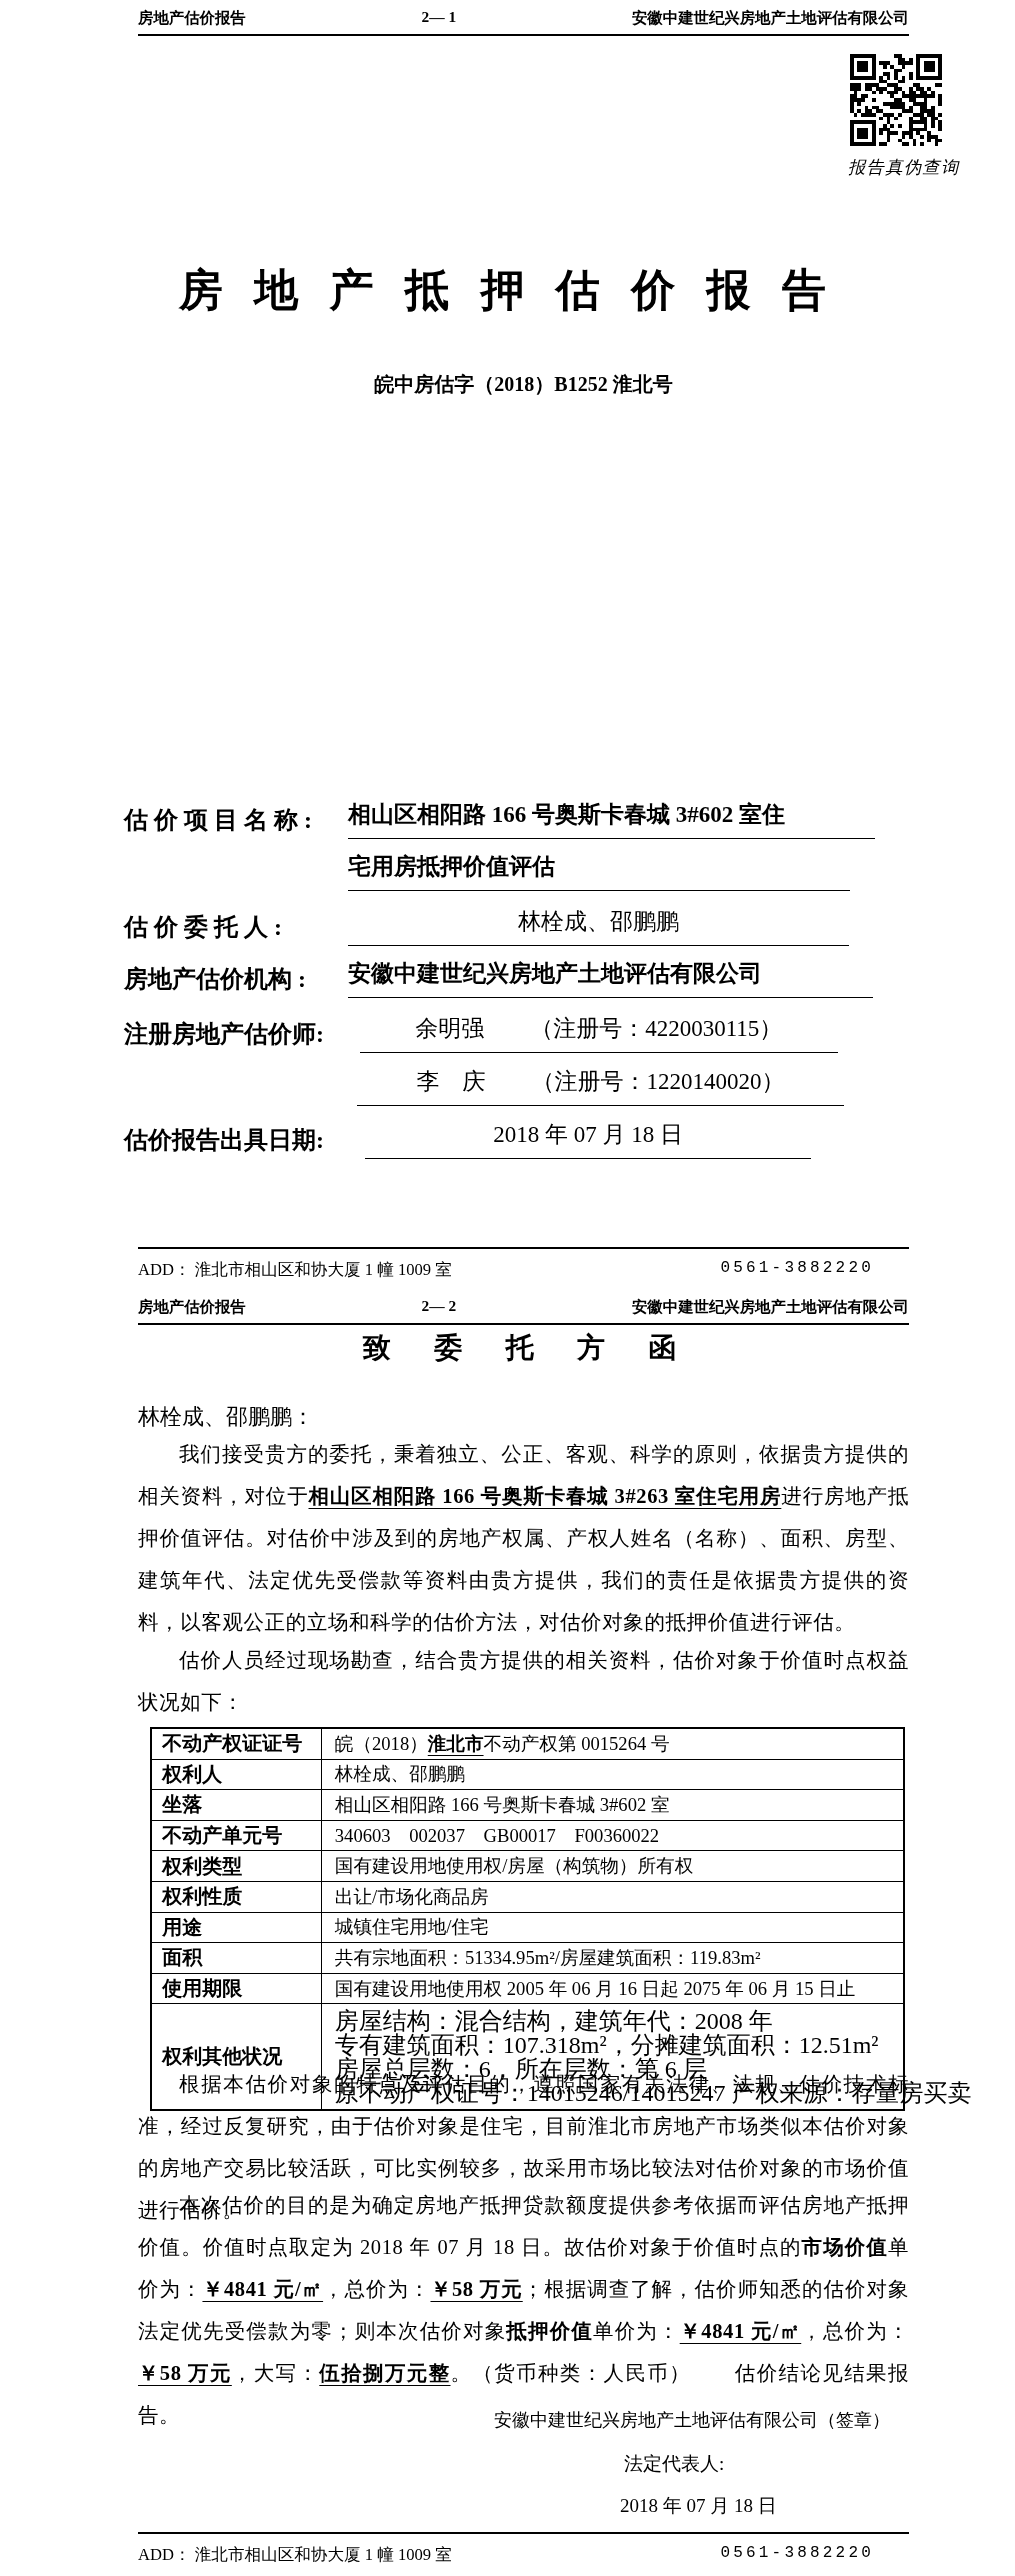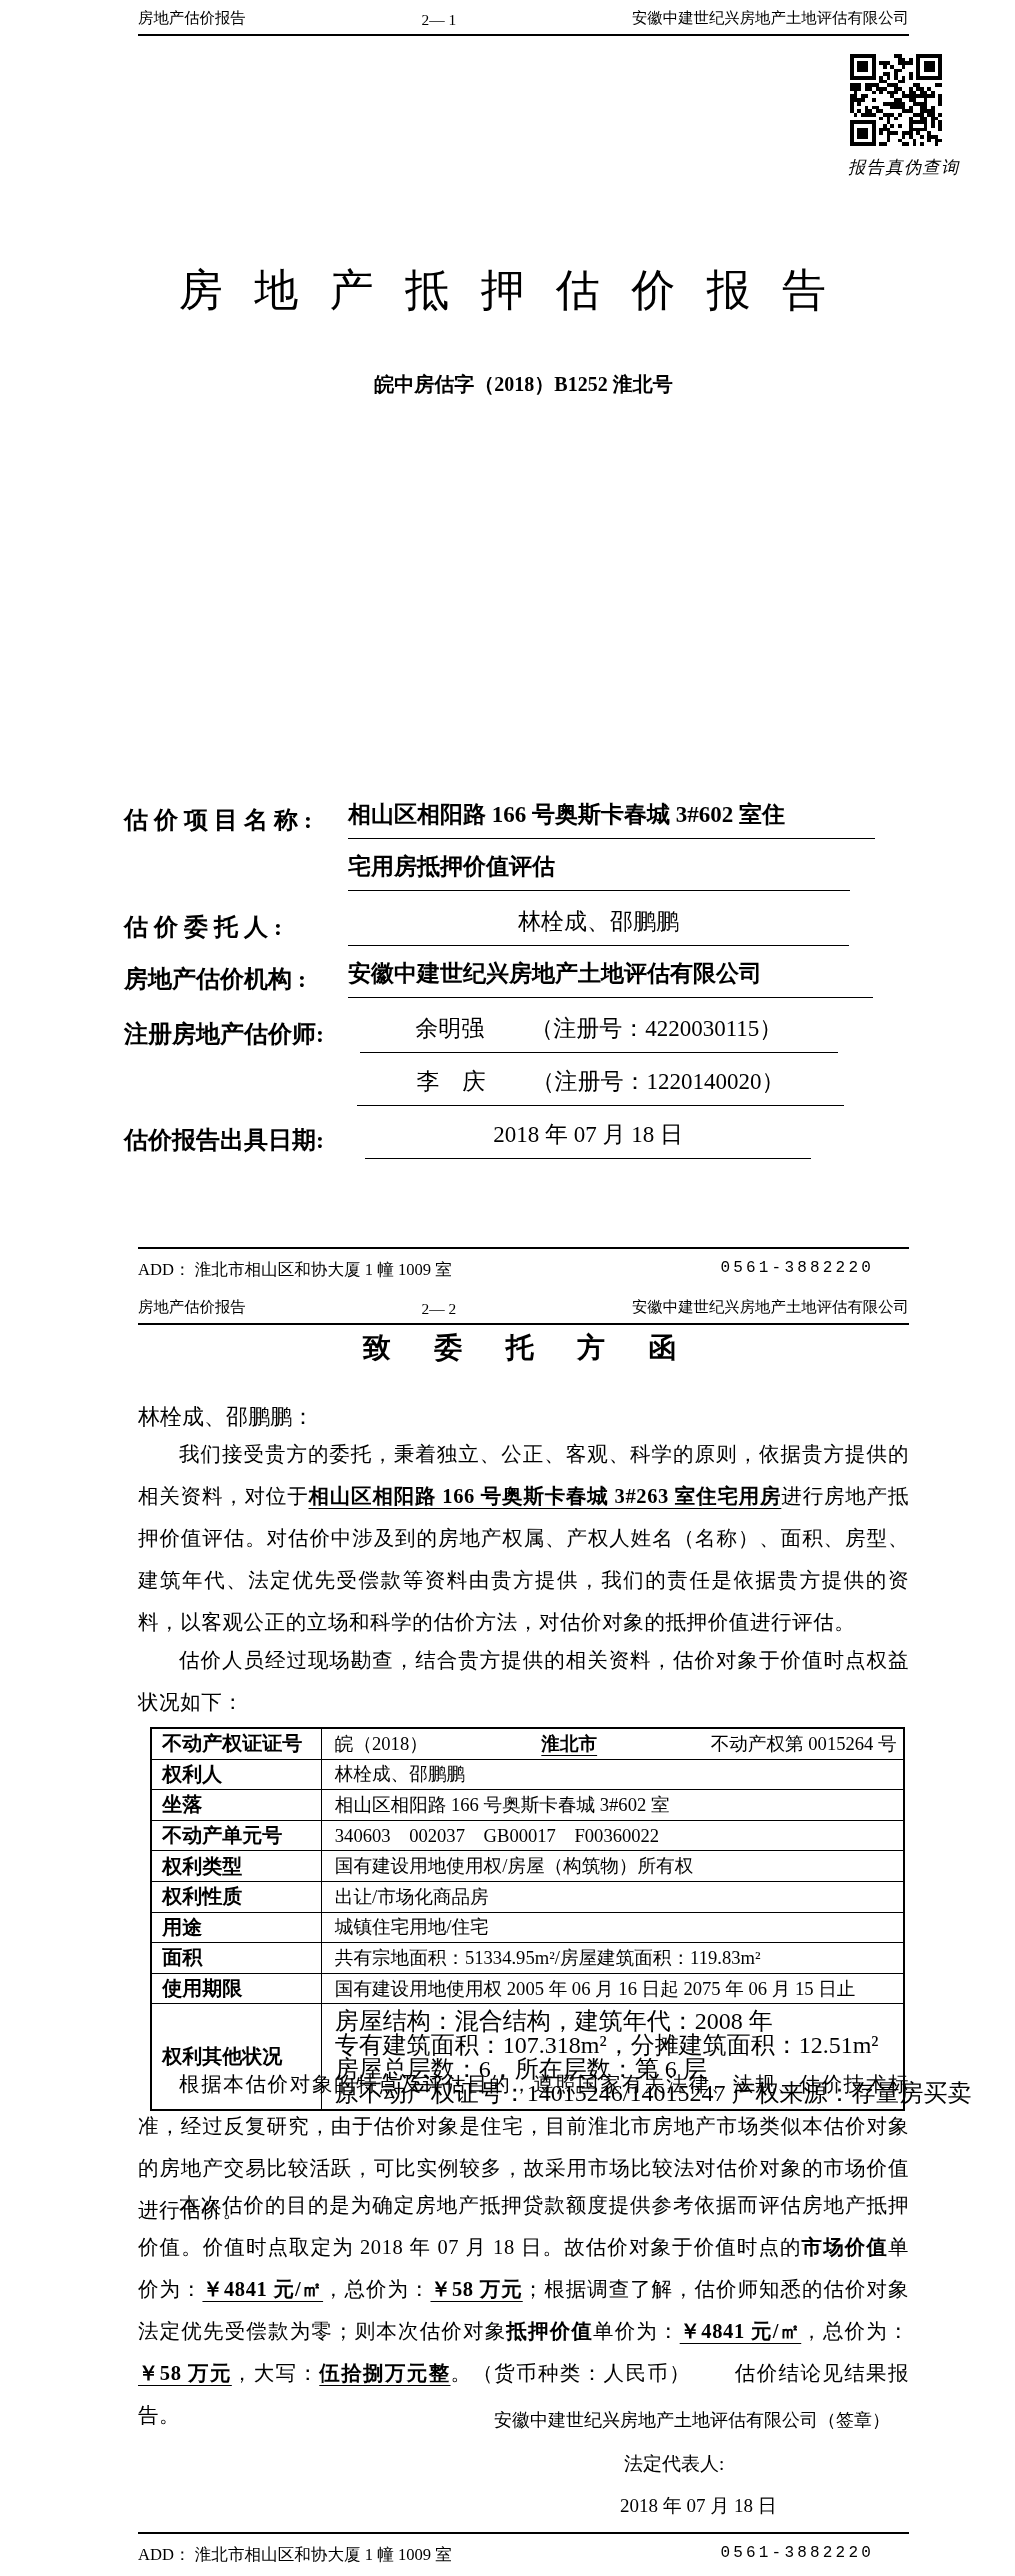--- a/index.html
+++ b/index.html
@@ -4,38 +4,38 @@
 <style>
   html,body { margin:0; padding:0; background:#ffffff; }
   .sheet {
     position:relative; width:1016px; height:2576px; background:#ffffff;
     color:#000; font-family:"Liberation Serif","DejaVu Serif",serif;
     overflow:hidden;
   }
   
   .hdr {
     position:absolute; left:138px; width:771px;
-    display:flex; justify-content:space-between; align-items:flex-end;
-    font-size:15.4px; padding-bottom:5.1px; border-bottom:2.6px solid #000;
+    display:flex; justify-content:space-between; align-items:flex-start;
+    font-size:15.4px; padding-bottom:5.1px; border-bottom:2.6px solid #000;font-weight:bold;
   }
   .hdr span { white-space:nowrap; }
   .hdr .c { flex:1; text-align:center; }
   .ftr {
     position:absolute; left:138px; width:771px;
     display:flex; justify-content:space-between; align-items:flex-start;
     border-top:2.6px solid #000; padding-top:10.2px; font-size:16.6px;
   }
   .ftr .phone { letter-spacing:3.2px; margin-right:35px; font-family:"Liberation Mono","DejaVu Sans Mono",monospace; font-size:16px; }
   
   .qr-block { position:absolute; top:54px; left:848px; width:96px; text-align:center;font-style:italic; }
   .qr-block svg { display:block; margin:0 auto; }
   .qr-caption { margin-top:9px; font-size:17.3px; letter-spacing:1.3px; white-space:nowrap; }
   .main-title {
     position:absolute; top:261px; left:122px; width:771px; text-align:center;
-    font-size:44px; font-weight:normal; letter-spacing:10.2px; white-space:nowrap;
+    font-size:44px; font-weight:bold; letter-spacing:10.2px; white-space:nowrap;
   }
   .doc-number {
     position:absolute; top:371px; left:138px; width:771px; text-align:center;
     font-size:20px; font-weight:bold;
   }
   .f-row {
     position:absolute; left:124px; width:771px; height:31px;
     display:flex; align-items:flex-end;
   }
   .f-label {
@@ -81,21 +81,21 @@
   }
   .prop-row { display:flex; border-bottom:1.9px solid #000; min-height:24px; align-items:stretch; }
   .prop-row:last-child { border-bottom:none; }
   .prop-label {
     width:170px; flex:0 0 170px; box-sizing:border-box; border-right:1.9px solid #000;
     font-weight:bold; font-size:20px; padding:1.3px 3.8px 1.3px 10.2px;
     display:flex; align-items:center; white-space:nowrap;
   }
   .prop-value {
     flex:1; font-size:18.6px; padding:1.3px 6.4px 1.3px 12.8px;
-    display:flex; align-items:center; white-space:nowrap;justify-content:space-between;
+    display:flex; align-items:center; white-space:nowrap;
   }
   .prop-value-multi { flex:1; font-size:24px; padding:5.1px 6.4px 3.8px 12.8px; display:block; }
   .prop-value-multi div { line-height:24px; white-space:nowrap; }
   
   .sig-company { position:absolute; top:2408px; left:138px; width:752px; text-align:right; font-size:18px; white-space:nowrap; }
   .sig-rep  { position:absolute; top:2451px; left:624px; font-size:19px; white-space:nowrap; }
   .sig-date { position:absolute; top:2493px; left:620px; font-size:19px; white-space:nowrap; }
   #hdr1 { top:7.7px; }
   #hdr2 { top:1297px; }
   #ftr1 { top:1247px; }

